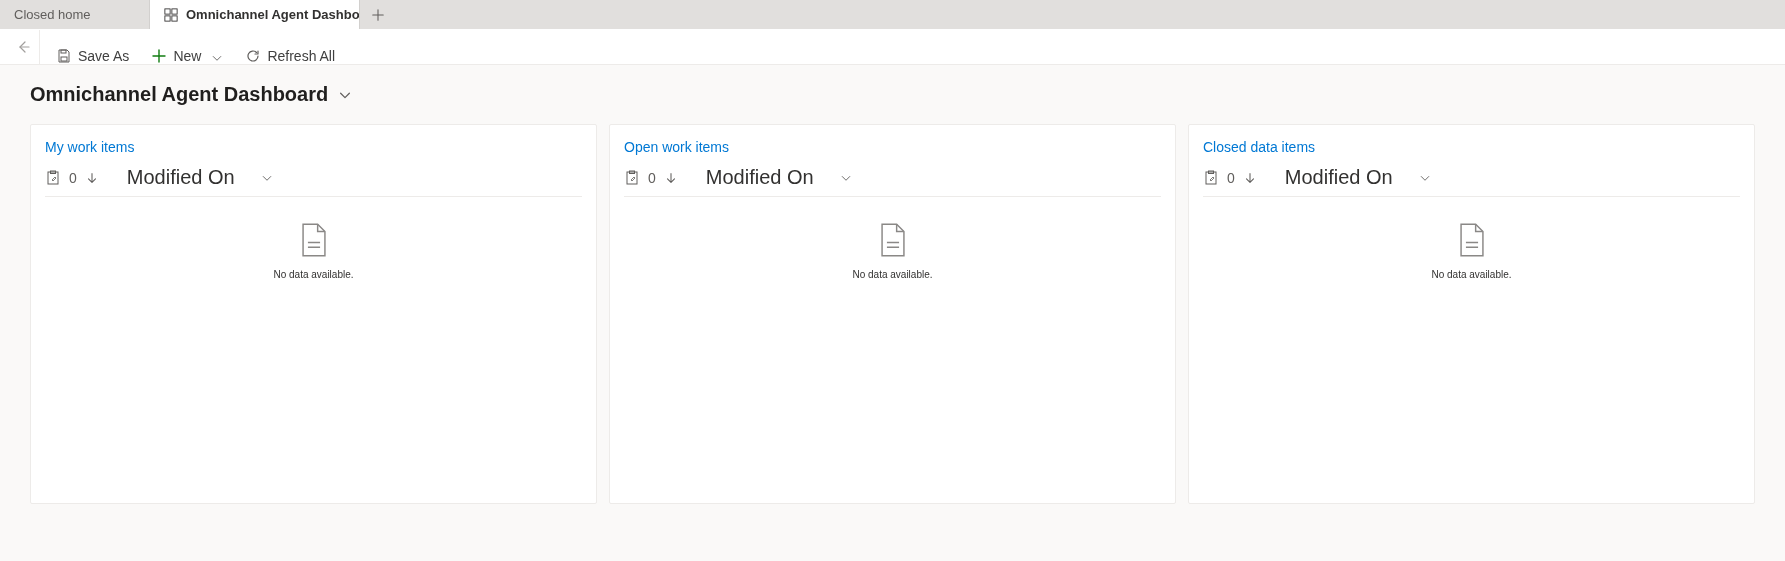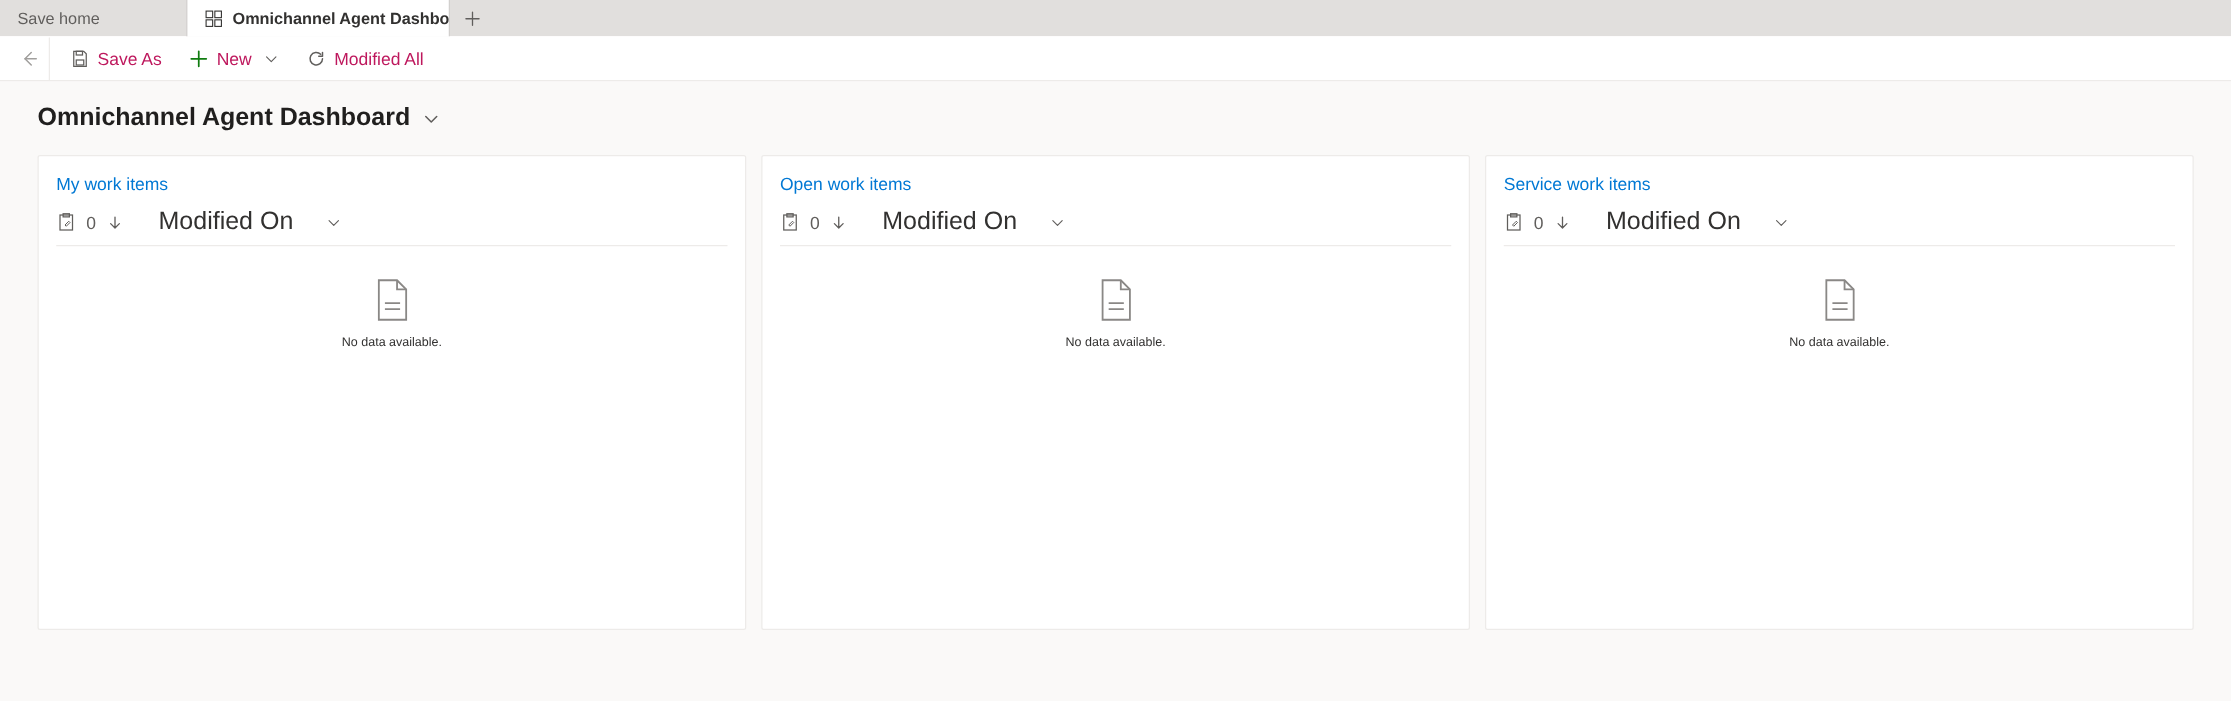--- a/index.html
+++ b/index.html
@@ -64,26 +64,26 @@
     justify-content: center;
     width: 34px;
     height: 34px;
     color: #605e5c;
     cursor: pointer;
     border-right: 1px solid #edebe9;
     margin-right: 4px;
   }
   .cmd {
     display: flex;
-    align-items: center;
+    align-items: flex-end;
     gap: 6px;
     padding: 0 10px;
     height: 34px;
     cursor: pointer;
-    color: #be185d;
+    color: #404040;
     font-size: 14px;
   }
   .cmd .chev { margin-left: 4px; }
   .ic-green { color: #107c10; }
 
   
   .content {
     padding: 18px 30px;
   }
   .page-title-row {
@@ -152,21 +152,21 @@
   }
   .empty-text { font-size: 10px; color:#323130; }
 
   svg { display: block; }
 </style>
 </head>
 <body>
 
 <div class="tab-strip">
   <div class="tab">
-    <span>Save home</span>
+    <span>Closed home</span>
   </div>
   <div class="tab active">
     <span class="icon">
       <svg width="14" height="14" viewBox="0 0 16 16">
           <rect x="1" y="1" width="6" height="6" fill="none" stroke="#323130" stroke-width="1"></rect>
           <rect x="9" y="1" width="6" height="6" fill="none" stroke="#323130" stroke-width="1"></rect>
           <rect x="1" y="9" width="6" height="6" fill="none" stroke="#323130" stroke-width="1"></rect>
           <rect x="9" y="9" width="6" height="6" fill="none" stroke="#323130" stroke-width="1"></rect>
         </svg>
     </span>
@@ -217,21 +217,21 @@
   </div>
 
 
   <div class="cmd">
     <span>
       <svg width="16" height="16" viewBox="0 0 16 16">
           <path d="M13 8a5 5 0 1 1-1.46-3.54" fill="none" stroke="#605e5c" stroke-width="1.2" stroke-linecap="round"></path>
           <path d="M13 3v3h-3" fill="none" stroke="#605e5c" stroke-width="1.2" stroke-linecap="round" stroke-linejoin="round"></path>
         </svg>
     </span>
-    <span>Modified All</span>
+    <span>Refresh All</span>
   </div>
 </div>
 
 <div class="content">
   <div class="page-title-row">
     <span class="page-title">Omnichannel Agent Dashboard</span>
     <span>
       <svg width="14" height="14" viewBox="0 0 16 16">
           <path d="M3 6l5 5 5-5" fill="none" stroke="#605e5c" stroke-width="1.4" stroke-linecap="round" stroke-linejoin="round"></path>
         </svg>
@@ -312,21 +312,21 @@
               <path d="M3 1h12l6 6v20H3z" fill="none" stroke="#8a8886" stroke-width="1.2"></path>
               <path d="M15 1v6h6" fill="none" stroke="#8a8886" stroke-width="1.2"></path>
               <path d="M7 16h10M7 20h10" stroke="#8a8886" stroke-width="1.2"></path>
             </svg>
         </span>
         <span class="empty-text">No data available.</span>
       </div>
     </div>
 
     <div class="card">
-      <div class="card-title">Service work items</div>
+      <div class="card-title">Closed data items</div>
       <div class="card-toolbar">
         <div class="tb-left">
           <span>
             <svg width="16" height="16" viewBox="0 0 16 16">
                 <rect x="3" y="2" width="10" height="12" fill="none" stroke="#605e5c" stroke-width="1"></rect>
                 <rect x="5.5" y="1" width="5" height="2.5" fill="none" stroke="#605e5c" stroke-width="1"></rect>
                 <path d="M10 7l-3 3 1 1 3-3z" fill="none" stroke="#605e5c" stroke-width="0.8"></path>
               </svg>
           </span>
           <span>0</span>

